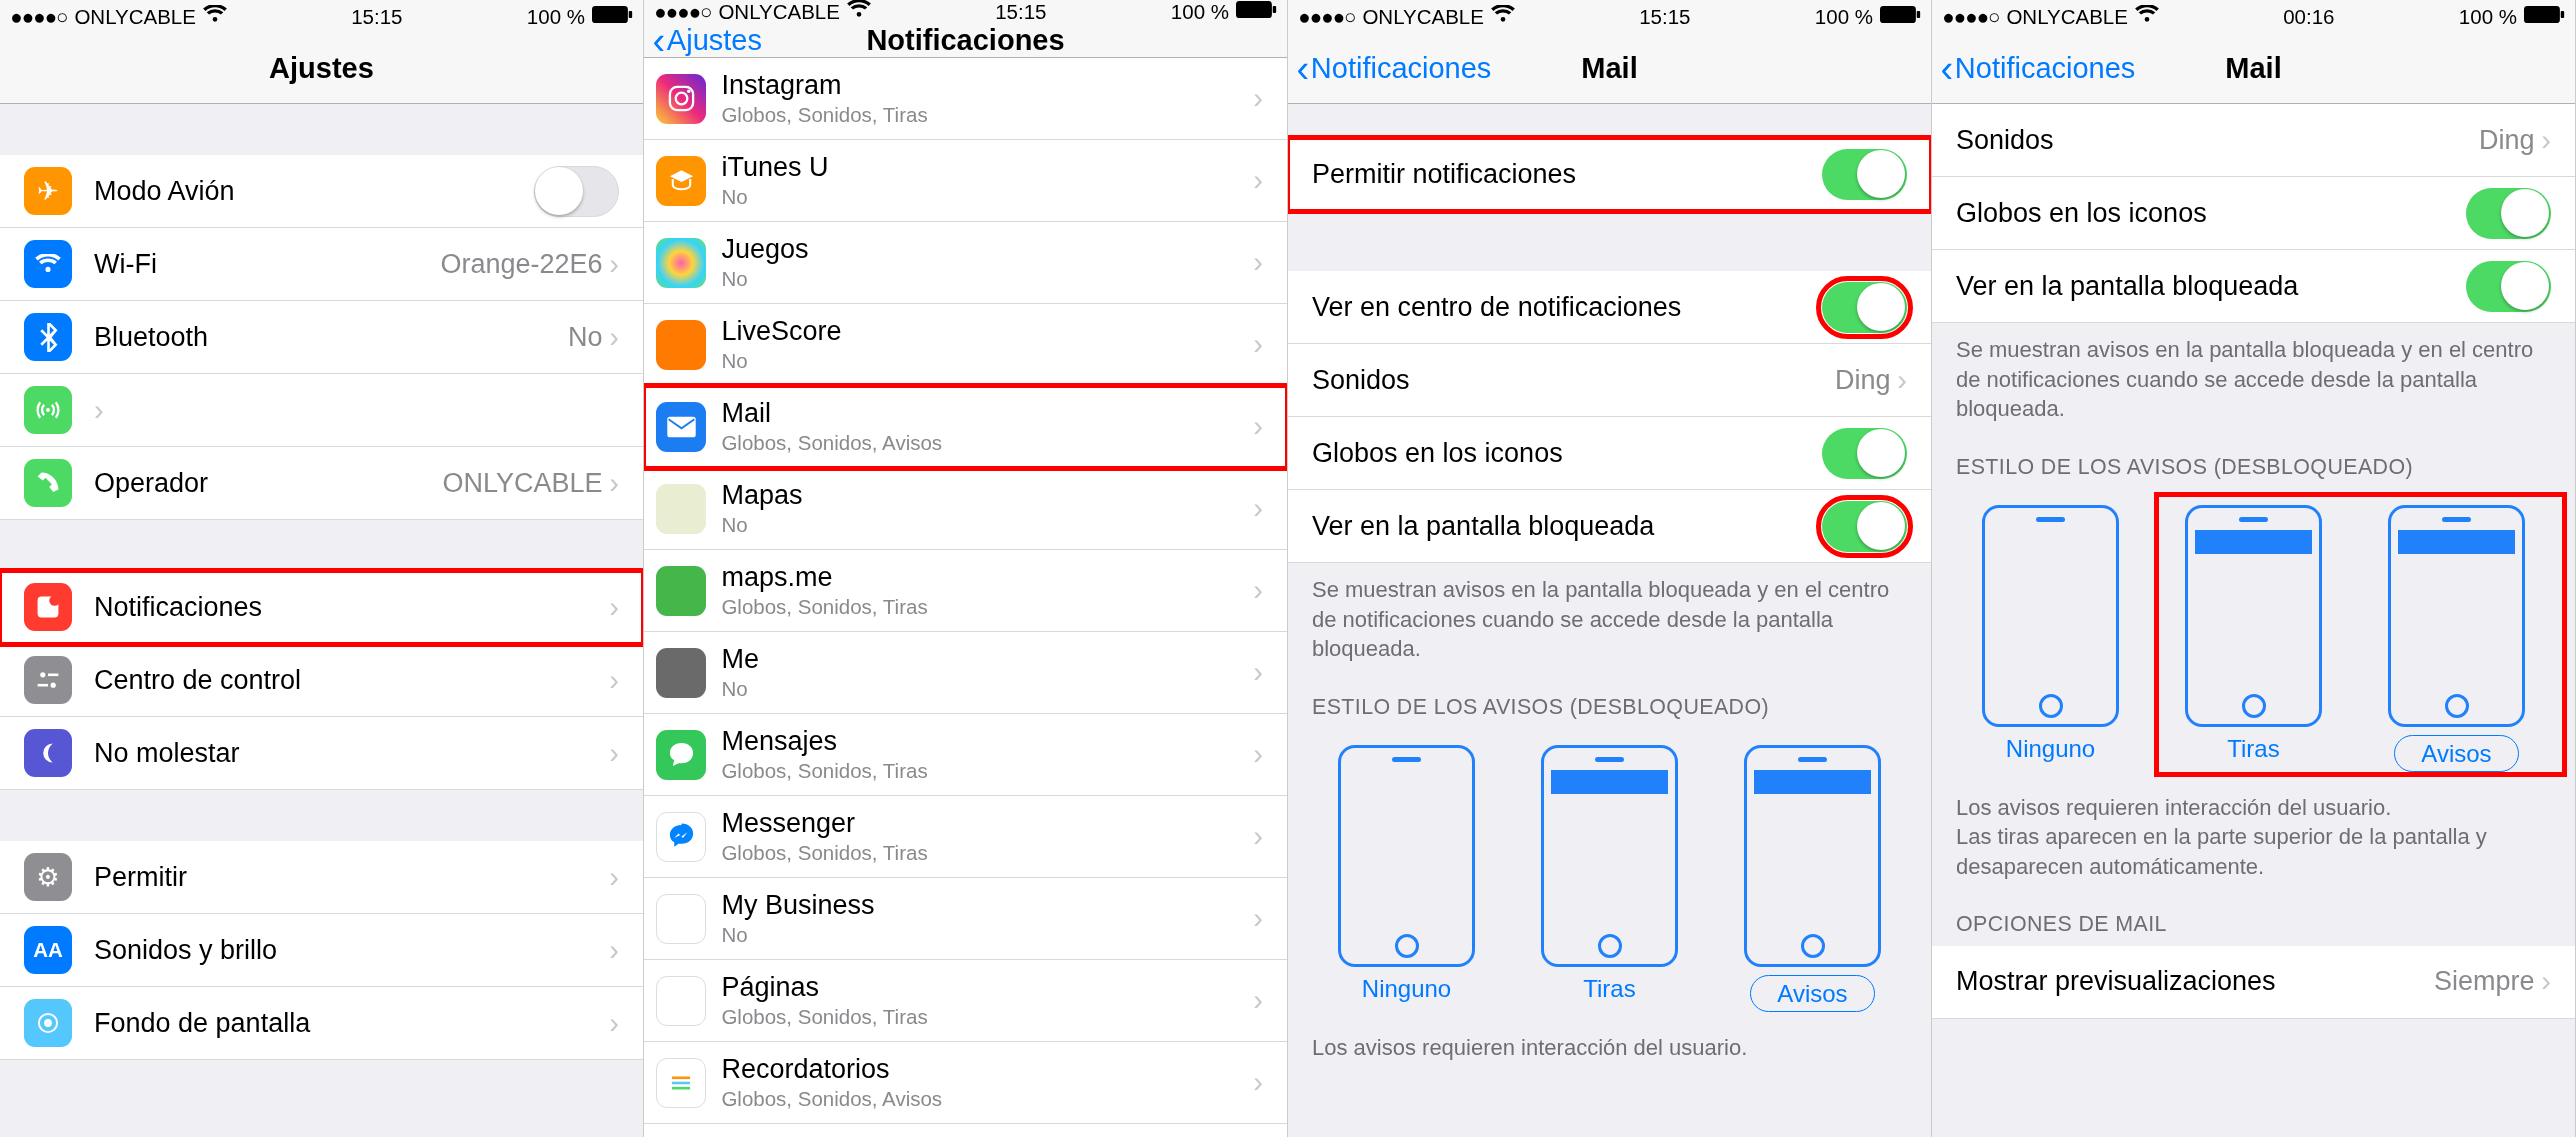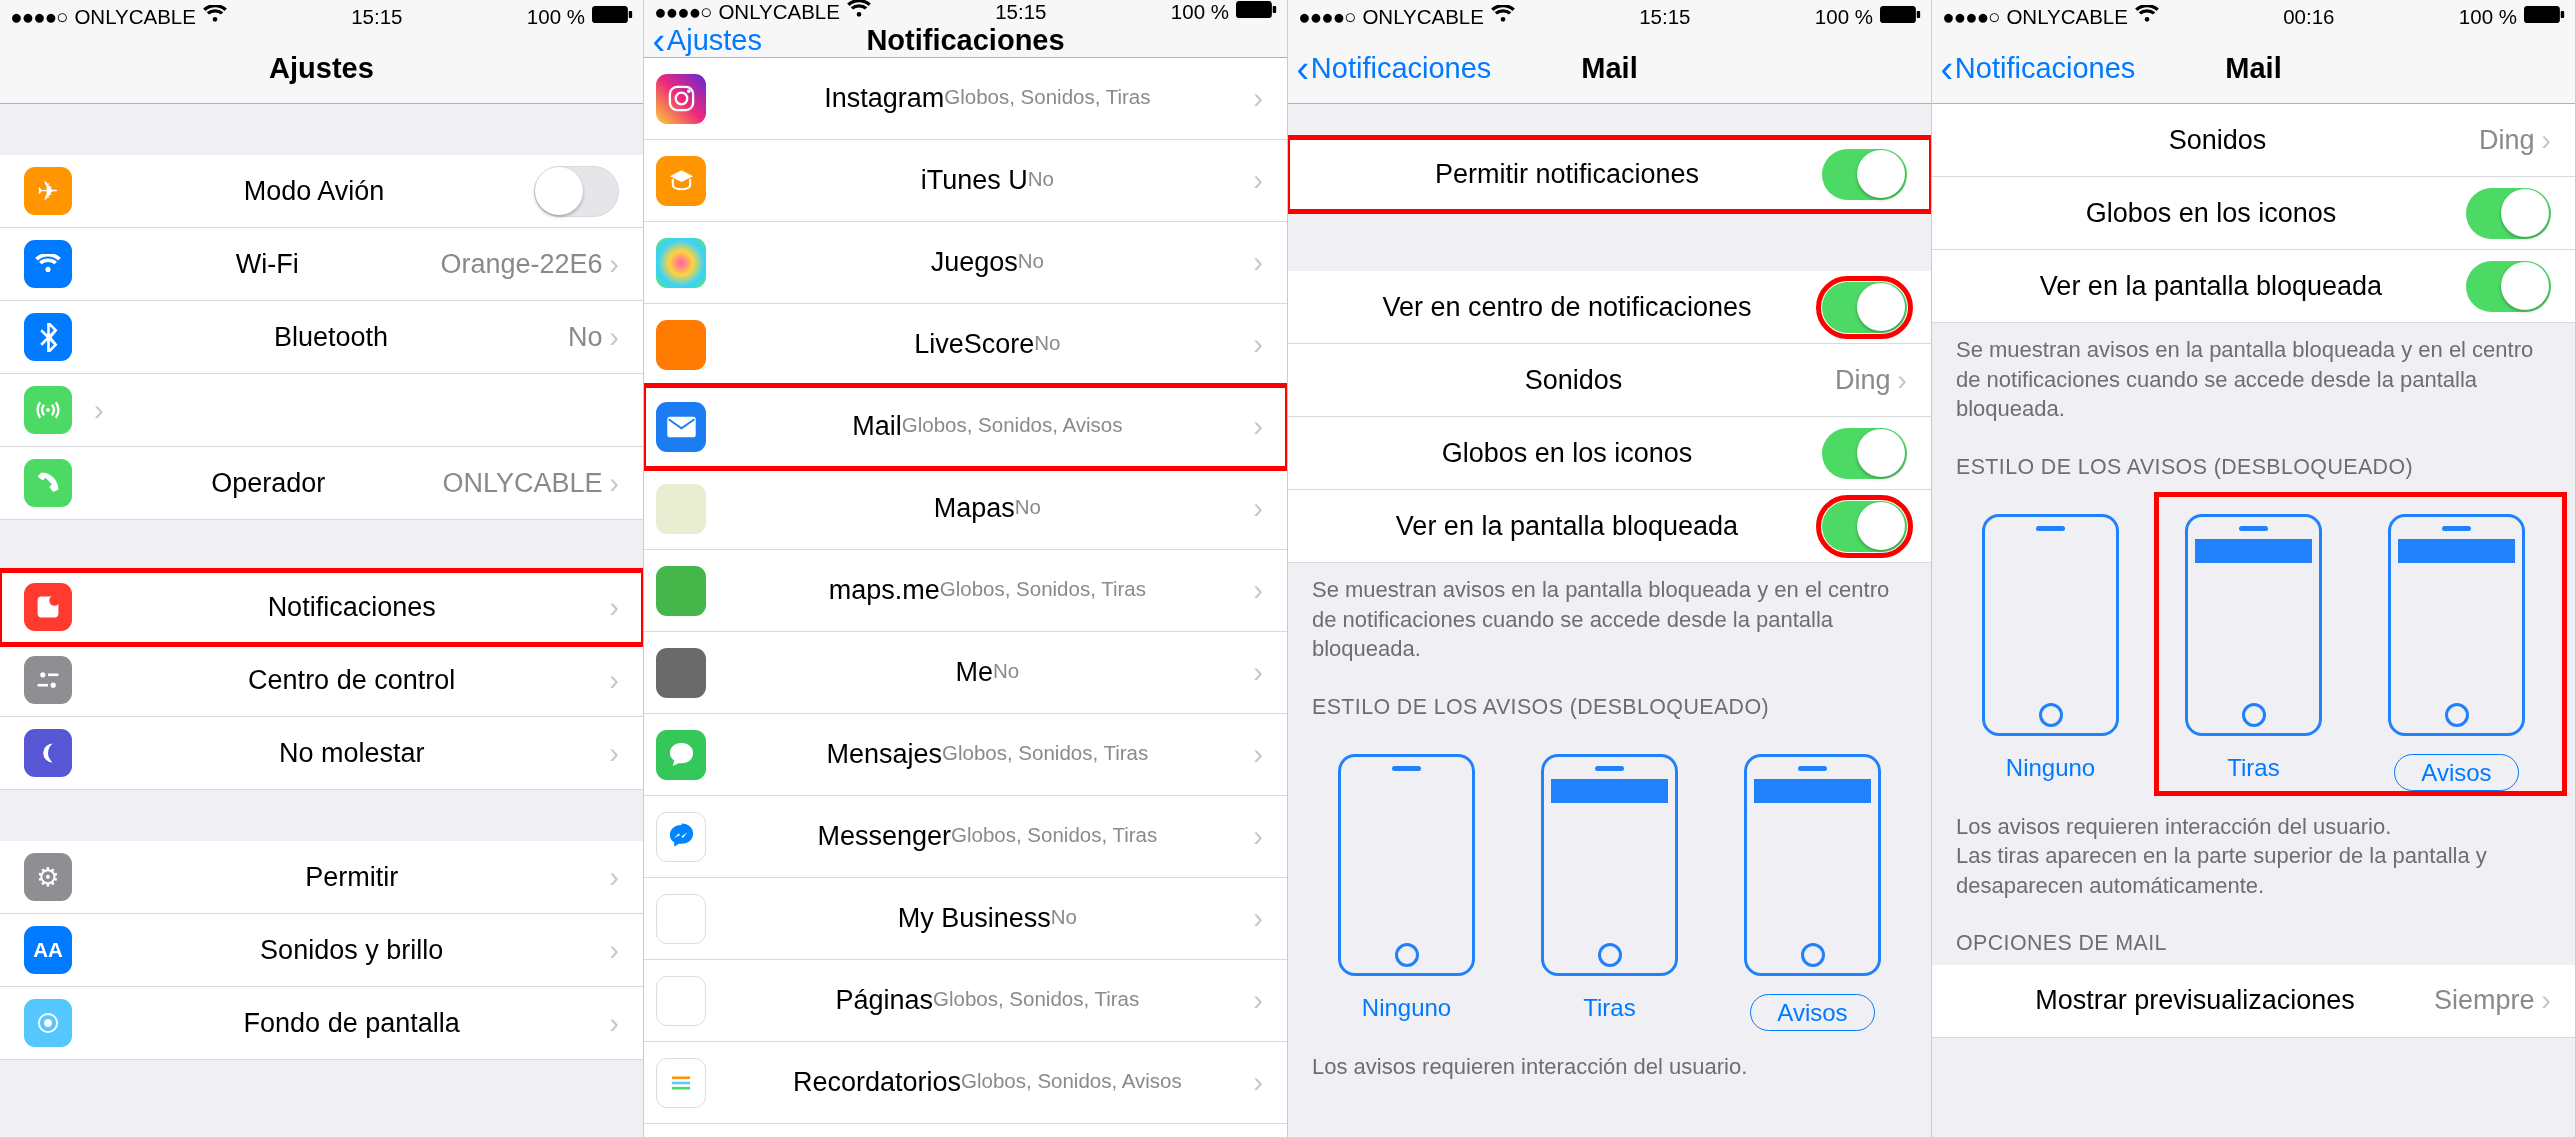--- a/index.html
+++ b/index.html
@@ -10,38 +10,38 @@
 .carrier-dots { letter-spacing: -0.9px; }
 .navbar { height: 70px; display: flex; align-items: center; justify-content: center; position: relative; background: #f7f7f7; border-bottom: 0.9px solid #b2b2b2; }
 .nav-title { font-size: 29px; font-weight: 600; }
 .nav-back { position: absolute; left: 8.5px; display: flex; align-items: center; color: #007aff; font-size: 29px; cursor: pointer; }
 .nav-back .chev { font-size: 38px; line-height: 0; margin-right: 1.7px; }
 .list { background: #fff; }
 .row { display: flex; align-items: center; min-height: 73px; padding: 0 24px 0 24px; border-bottom: 0.9px solid #d9d9d9; position: relative; }
 .row.app { padding: 8.5px 24px 8.5px 12px; min-height: 82px; }
 .row .icon { width: 48px; height: 48px; border-radius: 11px; margin-right: 22px; display: flex; align-items: center; justify-content: center; font-size: 26px; color: #fff; flex-shrink: 0; }
 .row .icon.app { width: 50px; height: 50px; margin-right: 15.4px; }
-.row .labels { flex: 1; display: flex; flex-direction: row; justify-content: center; }
+.row .labels { flex: 1; display: flex; flex-direction: column; justify-content: center; }
 .row .title { font-size: 27px; color: #000; }
 .row .sub { font-size: 20.5px; color: #8a8a8e; margin-top: 1.7px; }
 .row .value { font-size: 27px; color: #8a8a8e; margin-right: 6.8px; }
 .row .chevron { color: #c7c7cc; font-size: 29px; }
 .group-gap { height: 51px; }
 .toggle { width: 85px; height: 51px; border-radius: 26px; position: relative; display: inline-block; flex-shrink: 0; }
 .toggle.on { background: #4cd964; }
 .toggle.off { background: #e5e5ea; border: 1.7px solid #d9d9d9; }
 .toggle .knob { width: 48px; height: 48px; border-radius: 50%; background: #fff; position: absolute; top: 1.7px; box-shadow: 0 1.7px 3.4px rgba(0,0,0,0.3); }
 .toggle.on .knob { right: 1.7px; }
 .toggle.off .knob { left: 0; top: 0; }
 .footer-note { font-size: 22px; color: #6d6d72; padding: 12px 24px 15.4px; line-height: 1.35; }
 .section-header { font-size: 21.4px; color: #6d6d72; padding: 15.4px 24px 8.5px; text-transform: uppercase; letter-spacing: 0.4px; }
 .highlight { outline: 5.1px solid #ff0000; outline-offset: -2.6px; }
 .highlight-sm { outline: 5.1px solid #ff0000; outline-offset: 1.7px; }
 .style-row { display: flex; justify-content: space-around; padding: 17px 17px 8.5px; background: #efeff4; }
-.style-opt { display: flex; flex-direction: column; align-items: center; gap: 18px; margin-top: 9px; }
+.style-opt { display: flex; flex-direction: column; align-items: center; gap: 8px; }
 .phone { width: 137px; height: 222px; border: 3.4px solid #2181fb; border-radius: 17px; position: relative; display: flex; flex-direction: column; align-items: center; }
 .phone .spk { width: 29px; height: 5.1px; background: #2181fb; border-radius: 2.6px; margin-top: 8.5px; }
 .phone .home { width: 24px; height: 24px; border: 3.4px solid #2181fb; border-radius: 50%; position: absolute; bottom: 6.8px; }
 .phone .scr { flex: 1; width: 100%; margin: 8.5px 0 38px; position: relative; }
 .phone .banner { position: absolute; top: 0; left: 6.8px; right: 6.8px; height: 24px; background: #2181fb; }
 .style-label { font-size: 24px; color: #007aff; }
 .style-label.pill { border: 1.7px solid #007aff; border-radius: 26px; padding: 3.4px 26px; }
 .styles-box { position: relative; }
 .styles-highlight { position: absolute; border: 5.1px solid #ff0000; }
 svg.wifi { width: 24px; height: 19px; }

